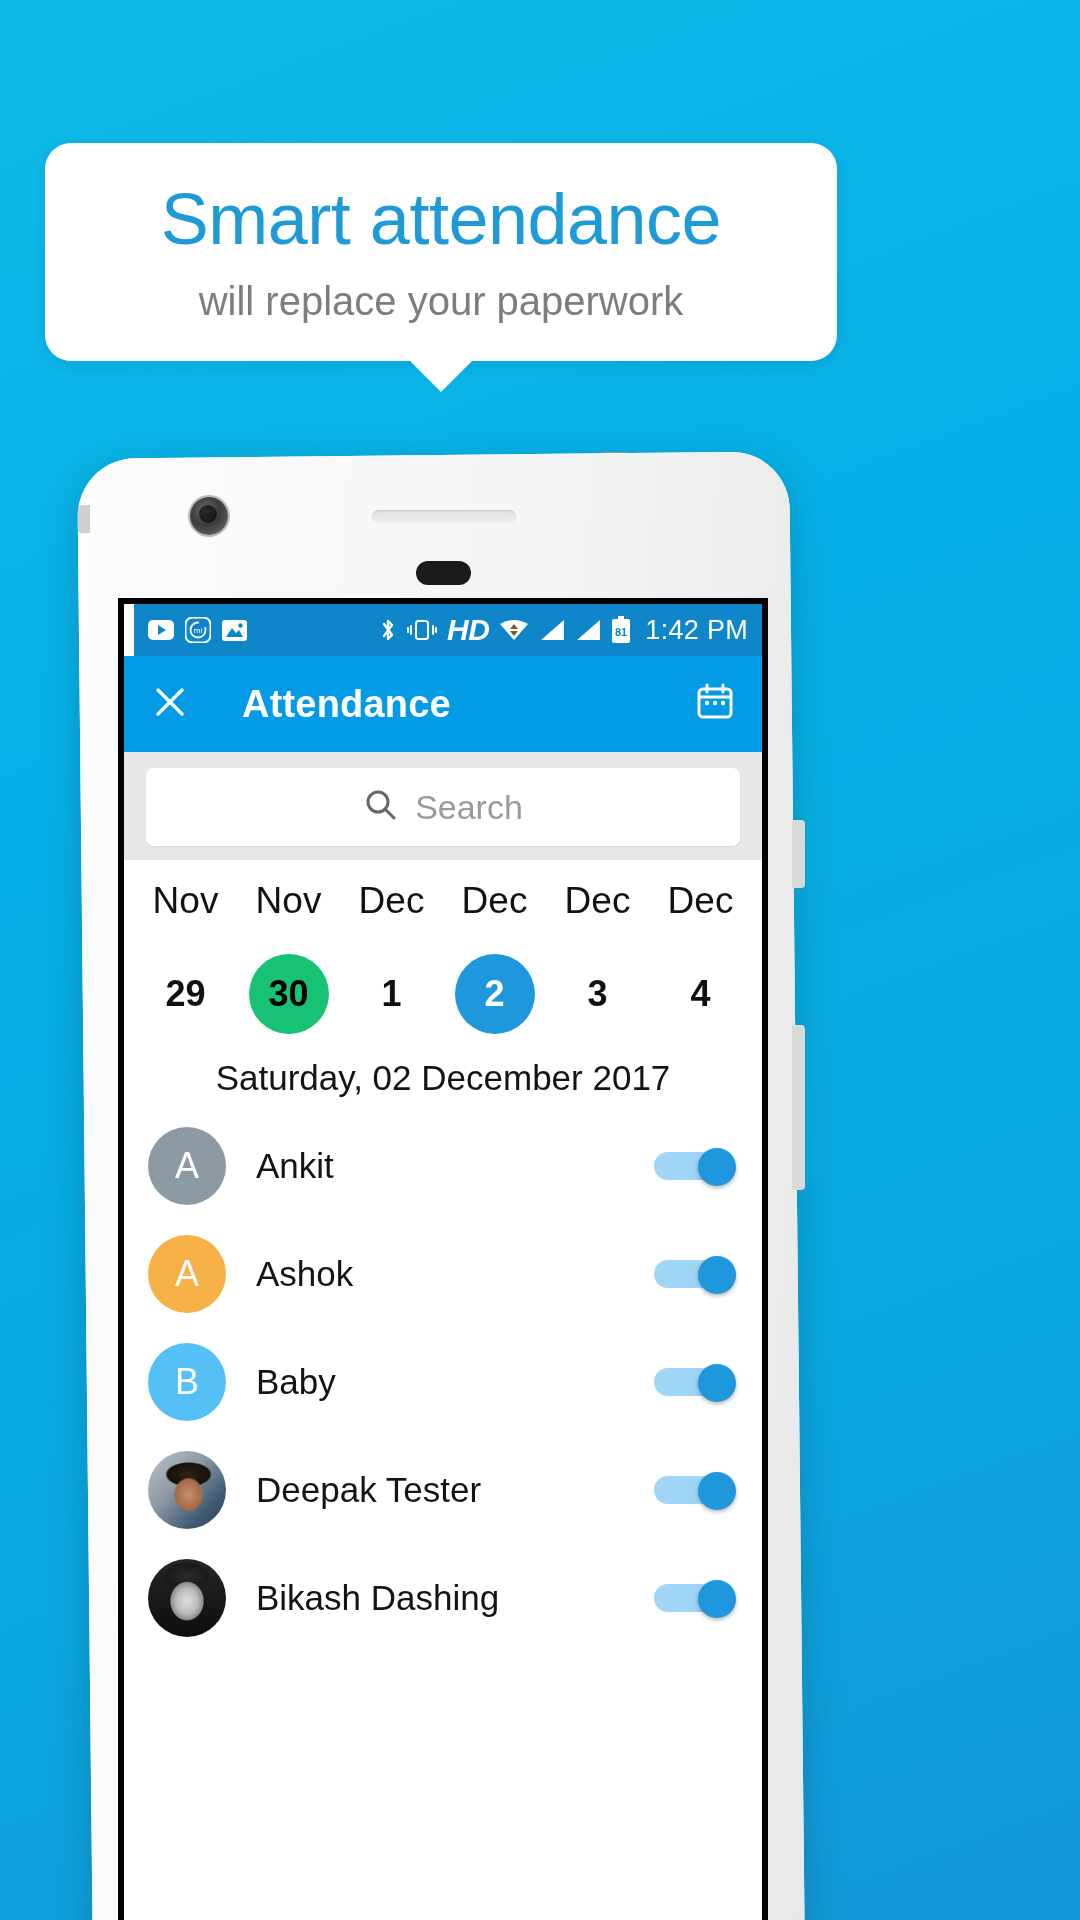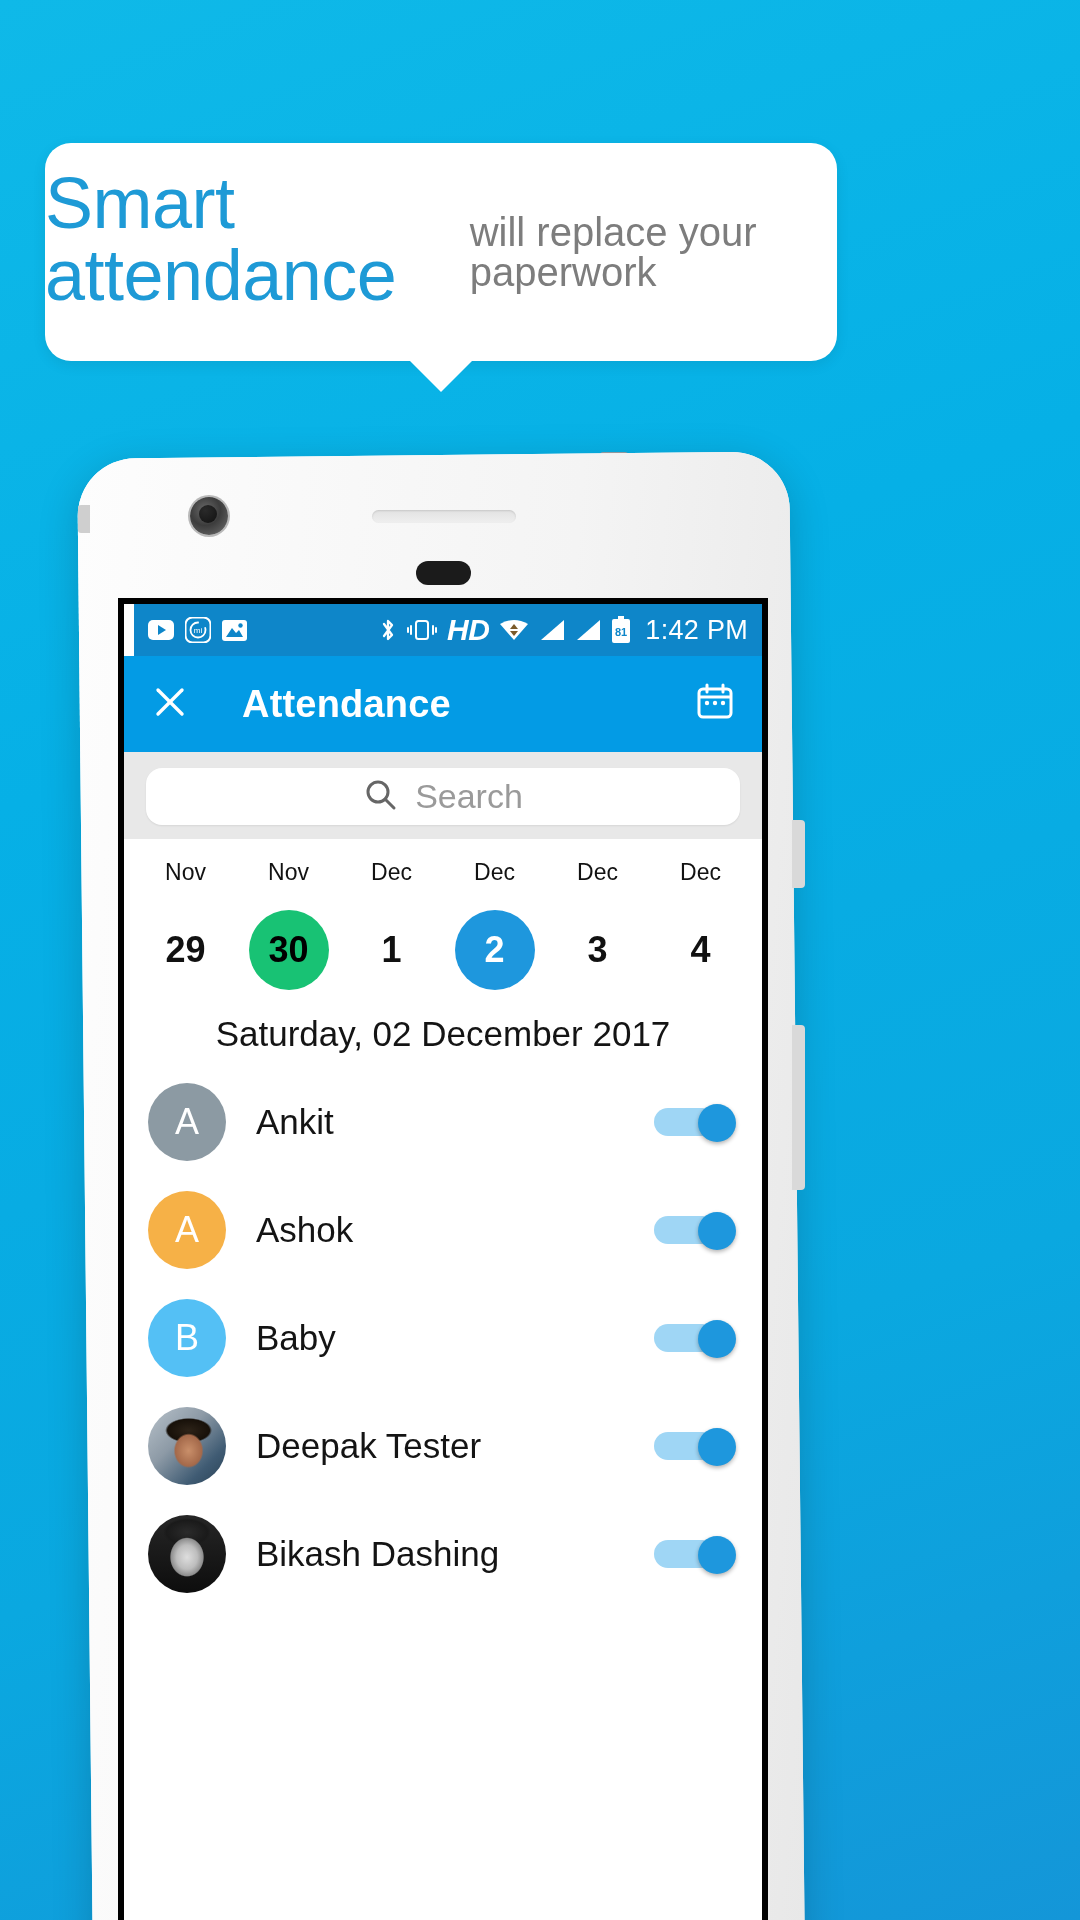--- a/index.html
+++ b/index.html
@@ -8,21 +8,21 @@
     font-family:"Liberation Sans", sans-serif;
     background: linear-gradient(160deg, #0fb9e8 0%, #06b0e6 35%, #0aa8e0 70%, #1496d8 100%);
     position:relative; overflow:hidden;
   }
 
   
   .bubble {
     position:absolute; left:45px; top:143px; width:792px; height:218px;
     background:#ffffff; border-radius:26px;
     box-shadow:0 4px 14px rgba(0,0,0,0.08);
-    display:flex; flex-direction:row; align-items:center; justify-content:center;
+    display:flex; flex-direction:column; align-items:center; justify-content:center;
   }
   .bubble-title {
     color:#1e9ad6; font-size:72px; font-weight:400; letter-spacing:-0.5px;
     line-height:1; margin-bottom:26px;
   }
   .bubble-sub {
     color:#7d7d7d; font-size:40px; font-weight:400; line-height:1;
   }
   .bubble-tail {
     position:absolute; left:409px; top:360px; width:0; height:0;
@@ -100,30 +100,30 @@
   .appbar {
     height:96px; background:#039be5; display:flex; align-items:center;
     padding:8px 26px; color:#fff;
   }
   .appbar-title { font-size:38px; font-weight:700; margin-left:52px; letter-spacing:0.2px; }
   .appbar-spacer { flex:1; }
 
   
   .search-wrap { background:#e8e8e8; padding:16px 22px 14px 22px; }
   .search-box {
-    background:#fff; border-radius:16px; height:57px;
+    background:#fff; border-radius:8px; height:78px;
     display:flex; align-items:center; justify-content:center; gap:16px;
     box-shadow:0 1px 2px rgba(0,0,0,0.08);
   }
   .search-text { color:#9a9a9a; font-size:34px; }
 
   
   .datestrip { display:flex; padding:20px 10px 6px 10px; }
   .date-cell { flex:1; display:flex; flex-direction:column; align-items:center; }
-  .date-mon { font-size:23px; color:#121212; font-weight:400; margin-bottom:24px; }
+  .date-mon { font-size:37px; color:#121212; font-weight:400; margin-bottom:32px; }
   .date-num-wrap {
     width:80px; height:80px; border-radius:50%;
     display:flex; align-items:center; justify-content:center;
   }
   .date-num { font-size:36px; font-weight:700; color:#111; }
   .date-cell.today .date-num-wrap { background:#18c274; }
   .date-cell.today .date-num { color:#000000; }
   .date-cell.selected .date-num-wrap { background:#1e97dd; }
   .date-cell.selected .date-num { color:#fff; }
 

